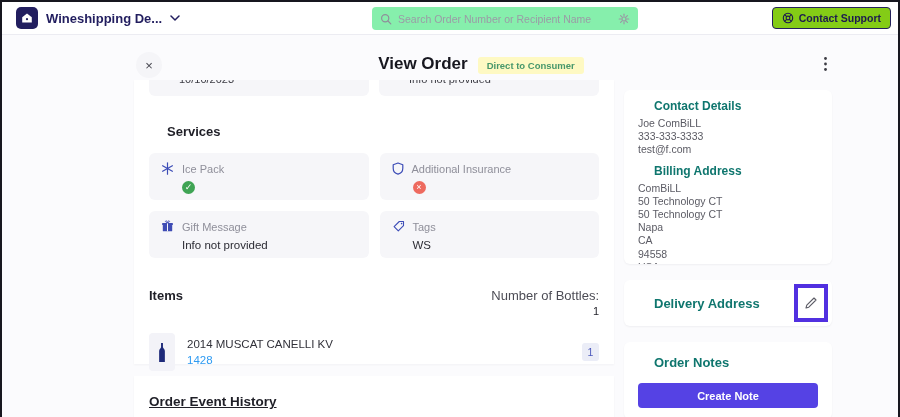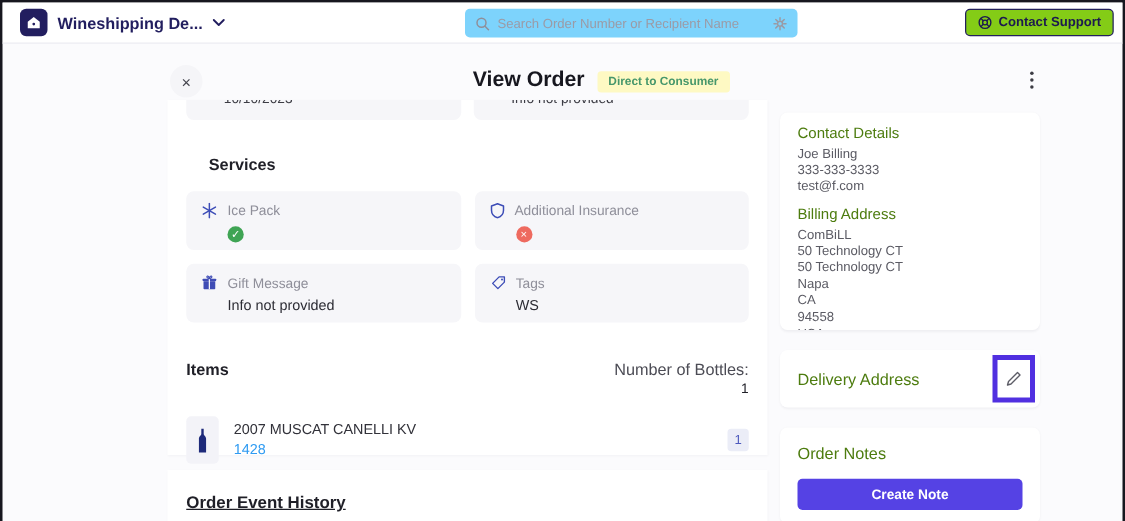--- a/index.html
+++ b/index.html
@@ -6,21 +6,21 @@
   body { background:#e8e8ec; font-family:"Liberation Sans", sans-serif; }
   .screen { position:relative; width:900px; height:417px; background:#fbfbfd; overflow:hidden;
             border-top:2px solid #17171f; border-left:2px solid #17171f; border-right:2px solid #17171f; }
 
   
   .topbar { position:absolute; top:0; left:0; right:0; height:33px; background:#fff;
             border-bottom:1px solid #ececf2; display:flex; align-items:center; padding:0 8px; }
   .brand { display:flex; align-items:center; gap:8px; margin-left:6px; cursor:pointer; }
   .logo { width:22px; height:22px; border-radius:5px; background:#221e5f; display:flex; align-items:center; justify-content:center; }
   .brand-name { font-size:13px; font-weight:700; color:#221e5f; }
-  .searchbar { position:absolute; left:370px; top:5px; width:266px; height:23px; background:#7dd3fc;
+  .searchbar { position:absolute; left:370px; top:5px; width:266px; height:23px; background:#86efac;
                border-radius:4px; display:flex; align-items:center; padding:0 8px; gap:6px; }
   .searchbar input { flex:1; border:none; background:transparent; outline:none; font-size:10.5px; color:#33333b;
                      font-family:"Liberation Sans", sans-serif; }
   .searchbar input::placeholder { color:#9b9ba6; }
   .support-btn { position:absolute; right:7px; top:5px; height:22px; padding:0 9px; background:#84cc16;
                  border:1px solid #23205c; border-radius:4px; display:flex; align-items:center; gap:5px;
                  font-size:10.5px; font-weight:700; color:#1d1a4f; cursor:pointer; font-family:"Liberation Sans", sans-serif; }
 
   
   .close-btn { position:absolute; left:134px; top:50px; width:26px; height:26px; border-radius:50%;
@@ -60,21 +60,21 @@
   .item-sku { font-size:11.5px; color:#2f9bf2; margin-top:4px; cursor:pointer; }
   .qty-badge { margin-left:auto; min-width:17px; height:18px; background:#ebedf7; border-radius:3px;
                color:#4d59bd; font-size:10.5px; display:flex; align-items:center; justify-content:center; padding:0 4px; }
   .history-card { position:absolute; left:132px; top:374px; width:480px; height:43px; background:#fff;
                   padding:18px 15px 0; box-shadow:0 1px 2px rgba(20,20,40,0.04); }
   .history-card .section-heading { font-size:13.5px;text-decoration:underline; }
 
   
   .card { position:absolute; background:#fff; border-radius:6px; box-shadow:0 1px 2px rgba(20,20,40,0.05); }
   .contact-card { left:622px; top:88px; width:208px; height:174px; padding:9px 14px; overflow:hidden; }
-  .side-heading { font-size:12px; font-weight:400; color:#4d7c0f; margin-bottom:4px; }
+  .side-heading { font-size:12px; font-weight:700; color:#0f766e; margin-bottom:4px;margin-left:16px; }
   .addr-line { font-size:10.5px; color:#5b5b64; line-height:13.2px; }
   .billing-heading { margin-top:7px; }
   .delivery-card { left:622px; top:278px; width:208px; height:46px; display:flex; align-items:center;
                    justify-content:space-between; padding:0 4px 0 14px; }
   .delivery-card .side-heading, .notes-card .side-heading { font-size:13px; margin-bottom:0; }
   .edit-highlight { width:34px; height:38px; border:4px solid #5130e0; background:#fff; display:flex;
                     align-items:center; justify-content:center; cursor:pointer; }
   .notes-card { left:622px; top:340px; width:208px; height:77px; padding:13px 14px; }
   .create-btn { margin-top:13px; width:100%; height:25px; background:#5542e4; border:none; border-radius:4px;
                 color:#fff; font-size:11px; font-weight:700; cursor:pointer; font-family:"Liberation Sans", sans-serif; }
@@ -228,34 +228,34 @@
       </div>
     </div>
 
     <div class="item-row">
       <div class="bottle-tile">
         <svg width="10" height="21" viewBox="0 0 10 22">
           <path d="M4 1h2v4.2c0 1.6 2 1.9 2 4.3V21H2V9.5c0-2.4 2-2.7 2-4.3V1z" fill="#1e2a7a"></path>
         </svg>
       </div>
       <div class="item-info">
-        <div class="item-name">2007 MUSCAT CANELLI KV</div>
+        <div class="item-name">2014 MUSCAT CANELLI KV</div>
         <div class="item-sku">1428</div>
       </div>
       <div class="qty-badge">1</div>
     </div>
   </section>
 
   <section class="history-card">
     <h2 class="section-heading">Order Event History</h2>
   </section>
 
   <aside class="card contact-card">
     <div class="side-heading">Contact Details</div>
-    <div class="addr-line">Joe Billing</div>
+    <div class="addr-line">Joe ComBiLL</div>
     <div class="addr-line">333-333-3333</div>
     <div class="addr-line">test@f.com</div>
     <div class="side-heading billing-heading">Billing Address</div>
     <div class="addr-line">ComBiLL</div>
     <div class="addr-line">50 Technology CT</div>
     <div class="addr-line">50 Technology CT</div>
     <div class="addr-line">Napa</div>
     <div class="addr-line">CA</div>
     <div class="addr-line">94558</div>
     <div class="addr-line">USA</div>

